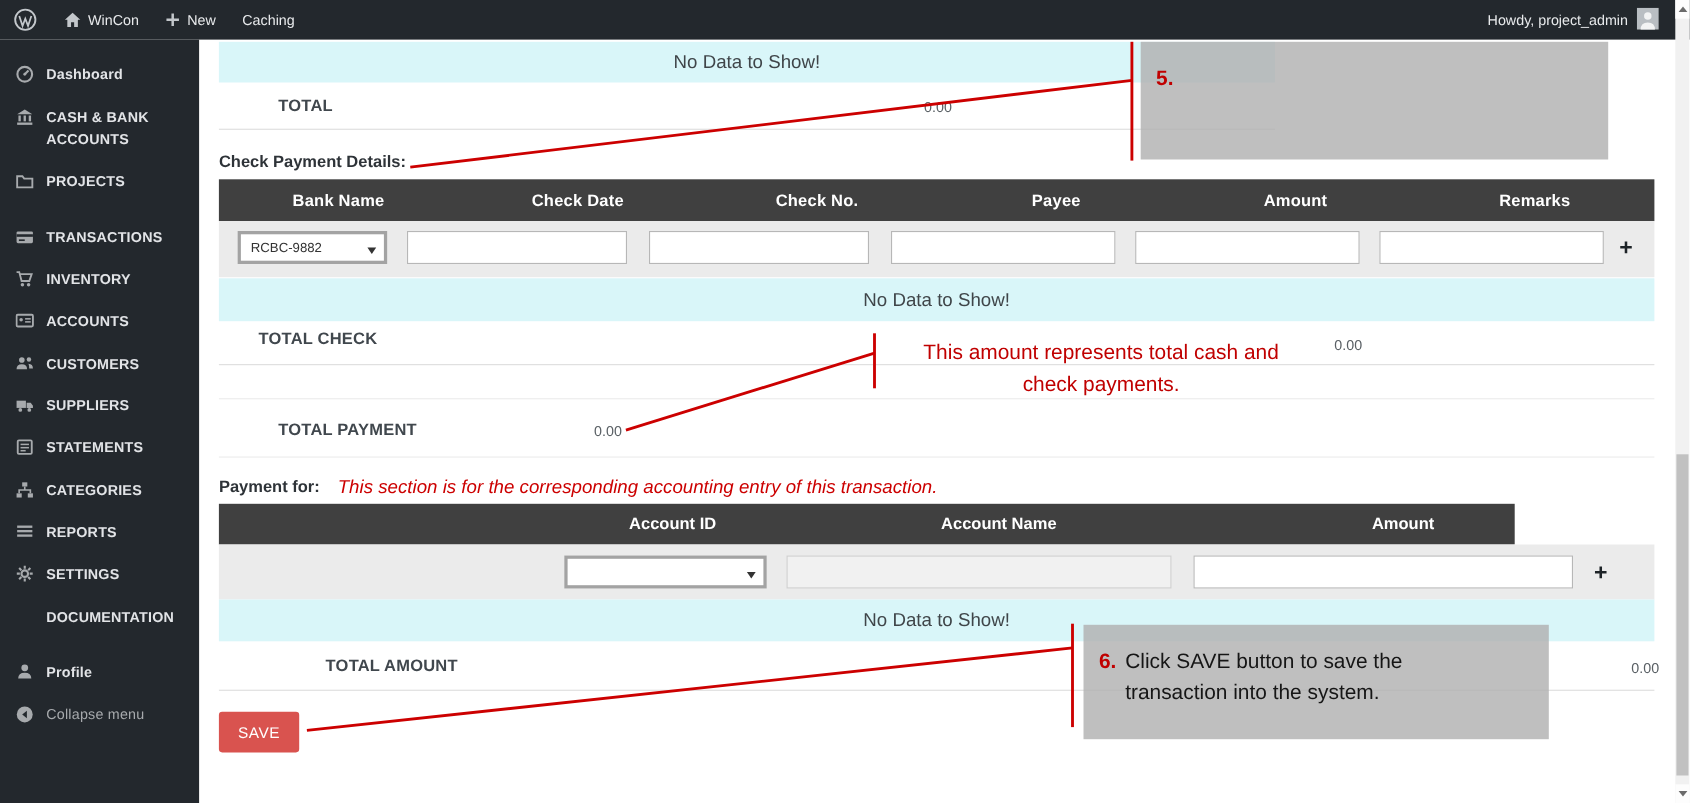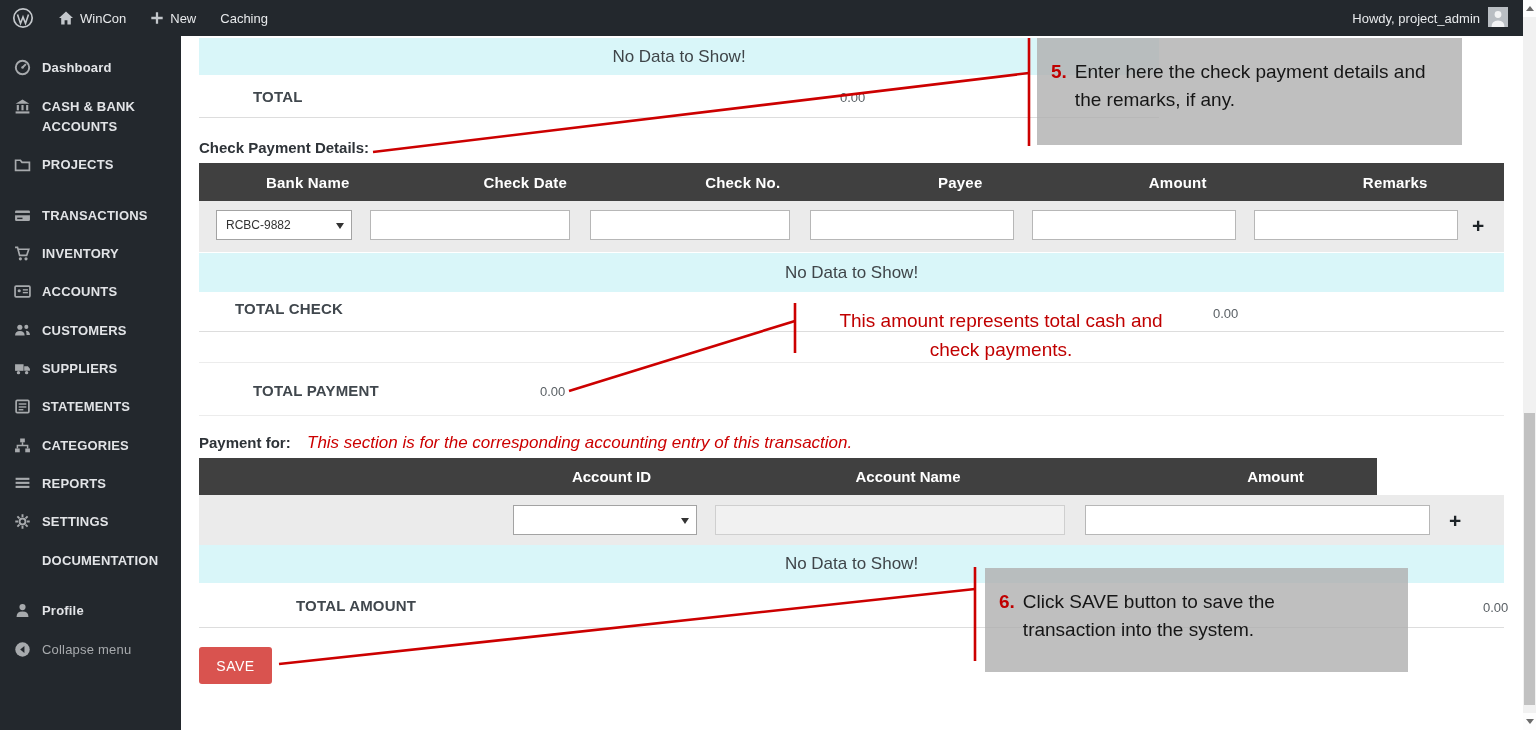--- a/index.html
+++ b/index.html
@@ -32,21 +32,21 @@
   .hline.soft { background:#ececec; }
   .tlabel { font-size:15px; font-weight:700; color:#40474d; letter-spacing:.2px; }
   .tvalue { font-size:13px; color:#5a6065; }
   .sec-label { font-size:15px; font-weight:700; color:#2e3338; }
   .thead { background:#404040; color:#fff; display:flex; align-items:center; }
   .thead .col { flex:1; text-align:center; font-size:15px; font-weight:700; letter-spacing:.2px; }
   .irow { background:#ebebeb; }
   .tinput { position:absolute; height:30px; border:1px solid #b7b7b7; background:#fff;
             font-size:13px; padding:0 8px; font-family:"Liberation Sans",sans-serif; }
   .tinput:disabled, .tinput.dis { background:#f1f1f1; border-color:#cfcfcf; }
-  .fselect { position:absolute; height:30px; border:1px solid #a3a3a3; background:#fff;
+  .fselect { position:absolute; height:30px; border:3px solid #a3a3a3; background:#fff;
              font-size:12px; color:#333; display:flex; align-items:center; padding:0 22px 0 9px; cursor:pointer; }
   .fselect .arrow { position:absolute; right:7px; top:12px; width:0; height:0;
                     border-left:4px solid transparent; border-right:4px solid transparent;
                     border-top:6px solid #333; }
   .plusbtn { position:absolute; font-size:21px; font-weight:700; color:#1d2327; cursor:pointer; line-height:20px; }
   .note-italic { font-style:italic; font-size:17px; color:#cc0000; font-weight:500; }
   #save-btn { position:absolute; left:18px; top:611px; width:73px; height:37px; background:#d9534f;
               color:#fff; border:none; border-radius:3px; font-size:14px; font-weight:400;
               letter-spacing:.5px; cursor:pointer; font-family:"Liberation Sans",sans-serif; }
 
@@ -299,21 +299,20 @@
     </div>
     <div class="abs tlabel" style="left:115px; top:561px">TOTAL AMOUNT</div>
     <div class="abs tvalue" style="left:1302px; top:564px">0.00</div>
     <div class="hline" style="left:18px; top:591px; width:1305px"></div>
 
     <button id="save-btn">SAVE</button>
   </div>
 
   <div class="annobox" style="left:1037px; top:38px; width:425px; height:107px">
     <span class="num">5.</span>
-    <span style="width:368px">Enter here the check payment details and the remarks, if any.</span>
   </div>
 
   <div id="tp-note">
     <div>This amount represents total cash and</div>
     <div>check payments.</div>
   </div>
 
   <div class="annobox" style="left:985px; top:568px; width:423px; height:104px">
     <span class="num">6.</span>
     <span style="width:300px">Click SAVE button to save the transaction into the system.</span>

